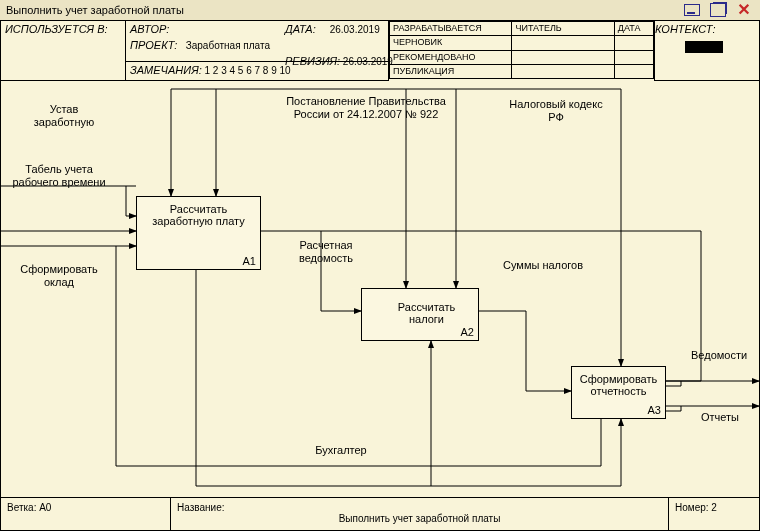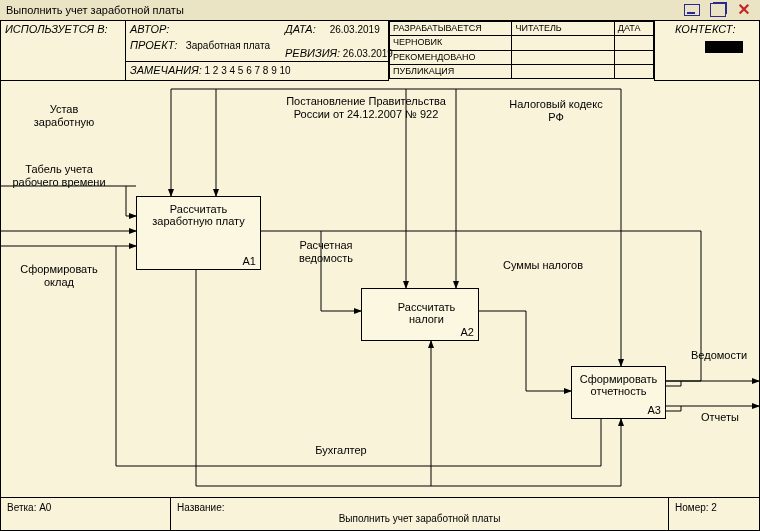--- a/index.html
+++ b/index.html
@@ -132,21 +132,21 @@
   <div class="header-area">
     <div class="col" style="left:0;width:125px;">
       <span class="lab">ИСПОЛЬЗУЕТСЯ В:</span>
     </div>
     <div class="col" style="left:125px;width:155px;border-right:none;">
       <div><span class="lab">АВТОР:</span></div>
       <div style="margin-top:4px;"><span class="lab">ПРОЕКТ:</span>&nbsp;&nbsp;&nbsp;<span class="val">Заработная плата</span></div>
     </div>
     <div class="col" style="left:280px;width:108px;">
       <div><span class="lab">ДАТА:</span>&nbsp;&nbsp;&nbsp;&nbsp;&nbsp;<span class="val">26.03.2019</span></div>
-      <div style="margin-top:12px;"><span class="lab">РЕВИЗИЯ:</span>&nbsp;<span class="val">26.03.2019</span></div>
+      <div style="margin-top:20px;"><span class="lab">РЕВИЗИЯ:</span>&nbsp;<span class="val">26.03.2019</span></div>
     </div>
 
     <div style="position:absolute;left:125px;top:40px;width:263px;height:20px;border-right:1px solid #000;border-bottom:1px solid #000;border-top:1px solid #000;box-sizing:border-box;padding:2px 4px;font-size:10px;">
       <span class="lab">ЗАМЕЧАНИЯ:</span>&nbsp;<span class="val">1  2  3  4  5  6  7  8  9  10</span>
     </div>
 
     <table class="status-table" style="left:388px;width:265px;">
       <tbody>
           <tr>
         <td style="width:115px;">РАЗРАБАТЫВАЕТСЯ</td>
@@ -164,21 +164,21 @@
             <td></td>
           </tr>
       <tr>
             <td>ПУБЛИКАЦИЯ</td>
             <td></td>
             <td></td>
           </tr>
     </tbody>
       </table>
 
-    <div class="context-box" style="left:653px;top:0;width:105px;height:60px;border-top:none;border-right:none;padding:2px 20px;font-size:10px;">
+    <div class="context-box" style="left:653px;top:0;width:105px;height:60px;border-top:none;border-right:none;padding:2px 0;font-size:10px;">
       <span class="lab">КОНТЕКСТ:</span>
       <div class="ctx-fill" style="margin-left:30px;"></div>
     </div>
   </div>
 
   <div class="canvas">
 
     <svg width="760" height="420">
       <defs>
         <marker id="ah" markerWidth="8" markerHeight="8" refX="7" refY="3" orient="auto">

